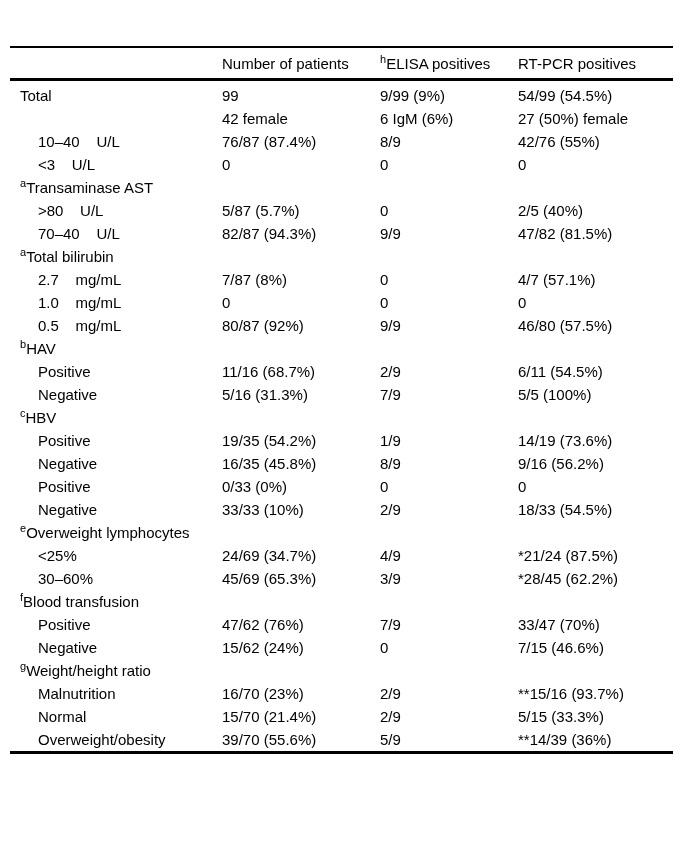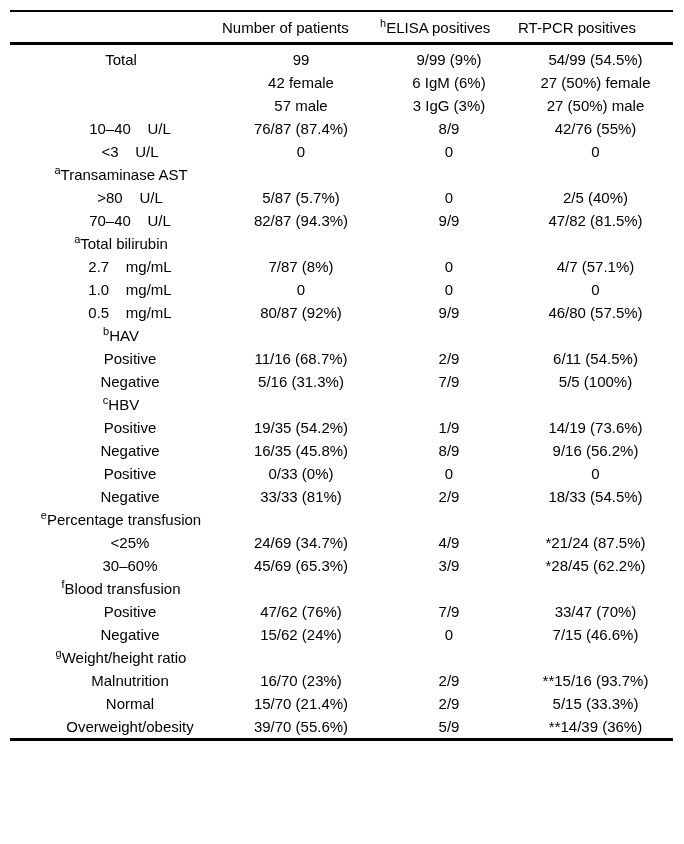--- a/index.html
+++ b/index.html
@@ -16,28 +16,28 @@
     position: absolute;
     left: 10px;
     top: 10px;
     width: 663px;
   }
   table.clinical {
     border-collapse: collapse;
     width: 100%;
     table-layout: fixed;
     font-size: 15px;
+    margin-top: 36px;
   }
   table.clinical thead tr {
     border-top: 2px solid #000;
     border-bottom: 3px solid #000;
   }
   table.clinical tbody {
     border-bottom: 3px solid #000;
-    text-align: center;
   }
   th {
     font-weight: normal;
     text-align: left;
     padding: 7px 0 6px 0;
     vertical-align: middle;
     white-space: nowrap;
     overflow: hidden;
   }
   td {
@@ -94,26 +94,20 @@
           <td class="value-cell">9/99 (9%)</td>
           <td class="value-cell">54/99 (54.5%)</td>
         </tr>
         <tr>
           <td class="label-cell"><span class="lbl"></span></td>
           <td class="value-cell">42 female</td>
           <td class="value-cell">6 IgM (6%)</td>
           <td class="value-cell">27 (50%) female</td>
         </tr>
         <tr>
-          <td class="label-cell"><span class="lbl"></span></td>
-          <td class="value-cell">57 male</td>
-          <td class="value-cell">3 IgG (3%)</td>
-          <td class="value-cell">27 (50%) male</td>
-        </tr>
-        <tr>
           <td class="label-cell indent"><span class="lbl">10–40    U/L</span></td>
           <td class="value-cell">76/87 (87.4%)</td>
           <td class="value-cell">8/9</td>
           <td class="value-cell">42/76 (55%)</td>
         </tr>
         <tr>
           <td class="label-cell indent"><span class="lbl">&lt;3    U/L</span></td>
           <td class="value-cell">0</td>
           <td class="value-cell">0</td>
           <td class="value-cell">0</td>
@@ -197,26 +191,26 @@
           <td class="value-cell">9/16 (56.2%)</td>
         </tr>
         <tr>
           <td class="label-cell indent"><span class="lbl">Positive</span></td>
           <td class="value-cell">0/33 (0%)</td>
           <td class="value-cell">0</td>
           <td class="value-cell">0</td>
         </tr>
         <tr>
           <td class="label-cell indent"><span class="lbl">Negative</span></td>
-          <td class="value-cell">33/33 (81%)</td>
+          <td class="value-cell">33/33 (10%)</td>
           <td class="value-cell">2/9</td>
           <td class="value-cell">18/33 (54.5%)</td>
         </tr>
         <tr>
-          <td class="label-cell"><sup>e</sup><span class="lbl">Percentage transfusion</span></td>
+          <td class="label-cell"><sup>e</sup><span class="lbl">Overweight lymphocytes</span></td>
           <td class="value-cell"></td>
           <td class="value-cell"></td>
           <td class="value-cell"></td>
         </tr>
         <tr>
           <td class="label-cell indent"><span class="lbl">&lt;25%</span></td>
           <td class="value-cell">24/69 (34.7%)</td>
           <td class="value-cell">4/9</td>
           <td class="value-cell">*21/24 (87.5%)</td>
         </tr>

